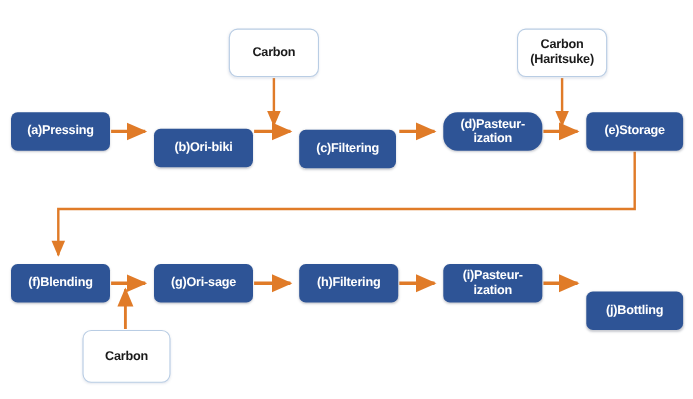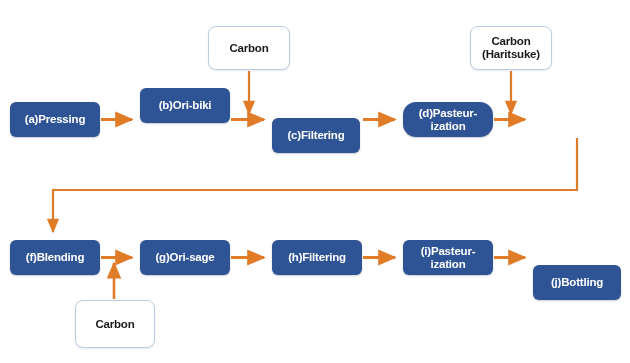--- a/index.html
+++ b/index.html
@@ -90,33 +90,36 @@
       <line x1="494" y1="257.5" x2="525" y2="257.5" stroke-width="3" marker-end="url(#arrowhead)"></line>
 
       <line x1="114" y1="299" x2="114" y2="263" stroke-width="2.6" marker-end="url(#arrowhead-thin)"></line>
     </g>
   </svg>
 
   <div class="node proc" style="left:10px;  top:102px; width:90px;  height:35px;">
     <span class="node-label">(a)Pressing</span>
   </div>
 
-  <div class="node proc" style="left:140px; top:88px; width:90px;  height:35px;">
+  <div class="node proc" style="left:140px; top:117px; width:90px;  height:35px;">
     <span class="node-label">(b)Ori-biki</span>
   </div>
 
   <div class="node proc" style="left:272px; top:118px; width:88px;  height:35px;">
     <span class="node-label">(c)Filtering</span>
   </div>
 
   <div class="node proc" style="left:403px; top:102px; width:90px;  height:35px;border-radius:13px;">
     <span class="node-label">(d)Pasteur-
 ization</span>
   </div>
 
+  <div class="node proc" style="left:533px; top:102px; width:88px;  height:35px;">
+    <span class="node-label">(e)Storage</span>
+  </div>
 
   <div class="node proc" style="left:10px;  top:240px; width:90px;  height:35px;">
     <span class="node-label">(f)Blending</span>
   </div>
 
   <div class="node proc" style="left:140px; top:240px; width:90px;  height:35px;justify-content:center;">
     <span class="node-label">(g)Ori-sage</span>
   </div>
 
   <div class="node proc" style="left:272px; top:240px; width:90px;  height:35px;">

